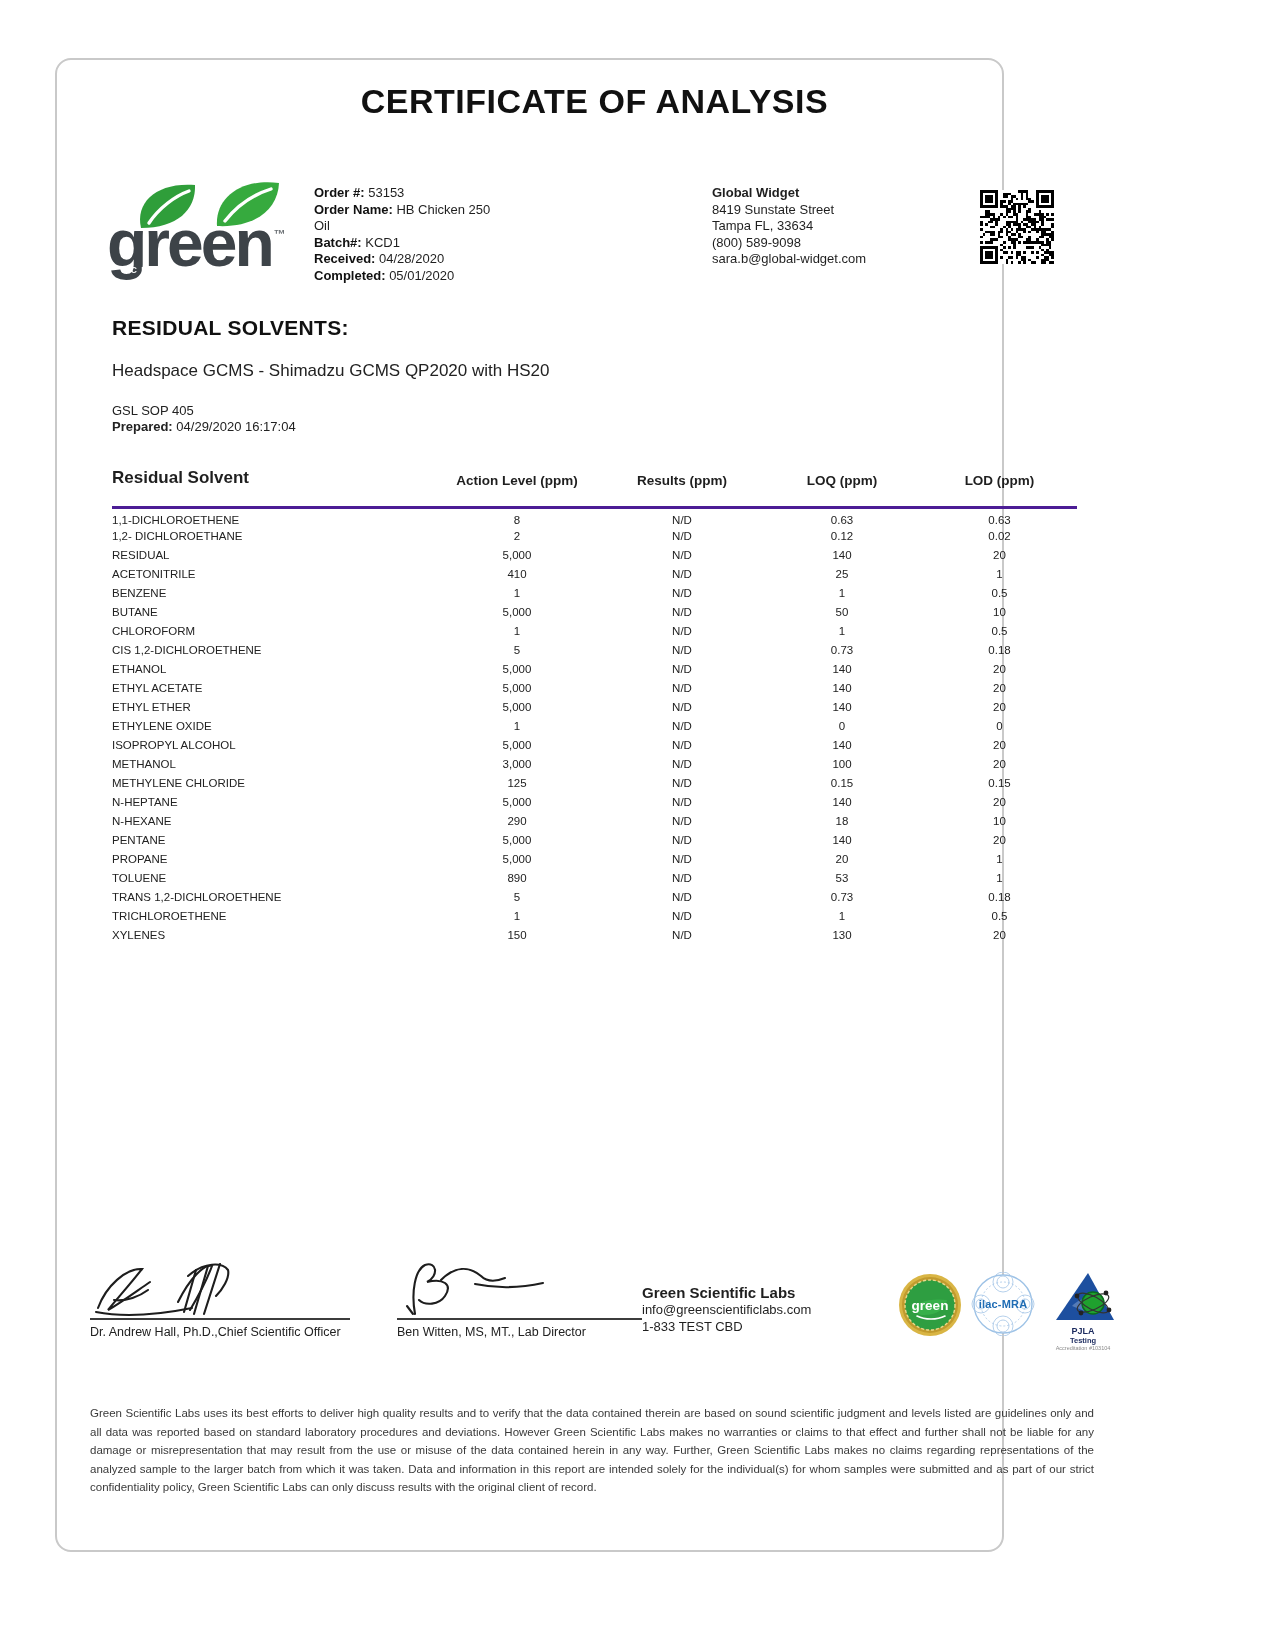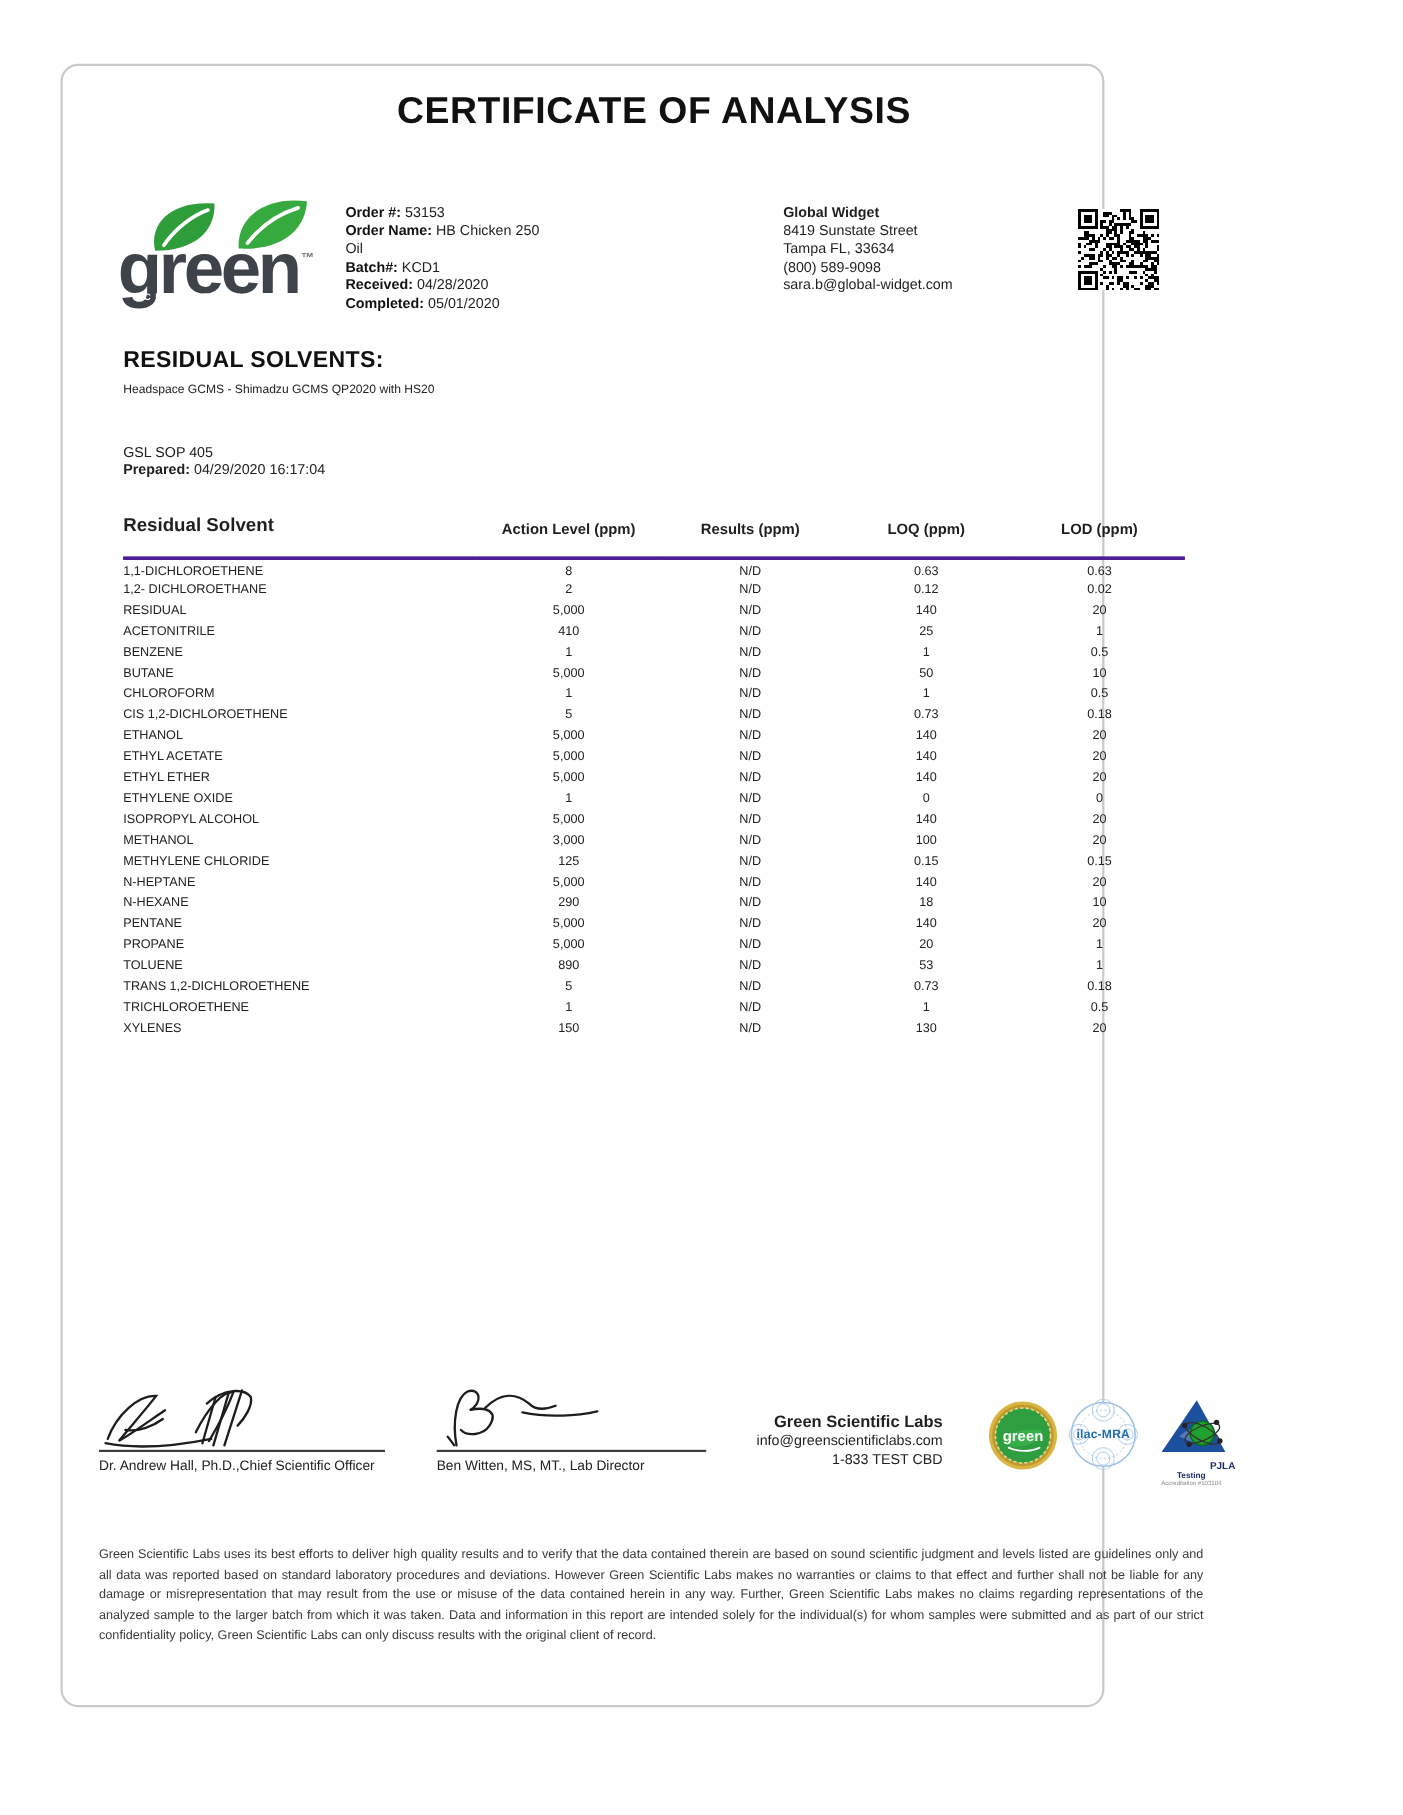--- a/index.html
+++ b/index.html
@@ -21,21 +21,21 @@
   .leaves { position:absolute; left:26px; top:-8px; }
 
   .order-block { position:absolute; left:257px; top:125px; width:192px; font-size:13px; line-height:16.5px; }
   .order-block b { color:#111; }
   .client-block { position:absolute; left:655px; top:125px; width:260px; font-size:13px; line-height:16.5px; }
   .client-name { font-weight:bold; }
   .qr { position:absolute; left:923px; top:130px; width:74px; height:74px; }
 
   
   .section-heading { position:absolute; left:55px; top:256px; font-size:21px; font-weight:bold; letter-spacing:0.3px; color:#111; }
-  .method-line { position:absolute; left:55px; top:288px; font-size:11px; color:#222; }
+  .method-line { position:absolute; left:55px; top:301px; font-size:17px; color:#222; }
   .sop-block { position:absolute; left:55px; top:343px; font-size:13px; line-height:16px; color:#222; }
 
   
   .table-wrap { position:absolute; left:55px; top:408px; width:965px; }
   table { width:100%; border-collapse:collapse; table-layout:fixed; }
   thead th { font-weight:bold; padding-bottom:18px; border-bottom:3px solid #4c1d95; vertical-align:bottom; }
   thead th.first { text-align:left; font-size:17px; }
   thead th.num { text-align:center; font-size:13.5px; }
   tbody td { font-size:11.5px; height:19px; text-align:center; color:#222; }
   tbody td.left { text-align:left; }
@@ -44,30 +44,30 @@
   
   .sig-block { position:absolute; }
   .sig-img { display:block; }
   .sig-line { border-bottom:2px solid #3c3c3c; }
   .sig-name { font-size:12.5px; margin-top:5px; color:#222; }
   .sig-1 { left:33px; top:1196px; width:262px; }
   .sig-2 { left:340px; top:1196px; width:248px; }
   .sig-1 .sig-img { margin-left:2px; }
   .sig-2 .sig-img { margin-left:4px; }
 
-  .contact-block { position:absolute; left:585px; top:1224px; width:215px; text-align:right; line-height:17px; }
+  .contact-block { position:absolute; left:585px; top:1224px; width:215px; text-align:left; line-height:17px; }
   .contact-name { font-size:15px; font-weight:bold; }
   .contact-email, .contact-phone { font-size:13px; }
 
   .badges { position:absolute; left:840px; top:1208px; width:230px; height:100px; }
   .seal { position:absolute; left:0; top:4px; }
   .ilac { position:absolute; left:74px; top:4px; }
   .ilac-text { position:absolute; left:74px; top:30px; width:64px; text-align:center; font-size:11px; font-weight:bold; color:#1f6cb4; letter-spacing:0.2px; }
   .pjla { position:absolute; left:146px; top:0; width:80px; text-align:center; }
-  .pjla-l1 { font-size:9px; font-weight:bold; color:#1b2a5e; margin-top:-2px;text-align:right; }
+  .pjla-l1 { font-size:9px; font-weight:bold; color:#1b2a5e; margin-top:-2px; }
   .pjla-l2 { font-size:7.5px; font-weight:bold; color:#1b2a5e; }
   .pjla-l3 { font-size:5.5px; color:#8a8a8a; }
 
   .disclaimer { position:absolute; left:33px; top:1344px; width:1004px; font-size:11.5px; line-height:18.6px; text-align:justify; color:#3a3a3a; }
 </style>
 </head>
 <body>
 
 <div class="card">
 

